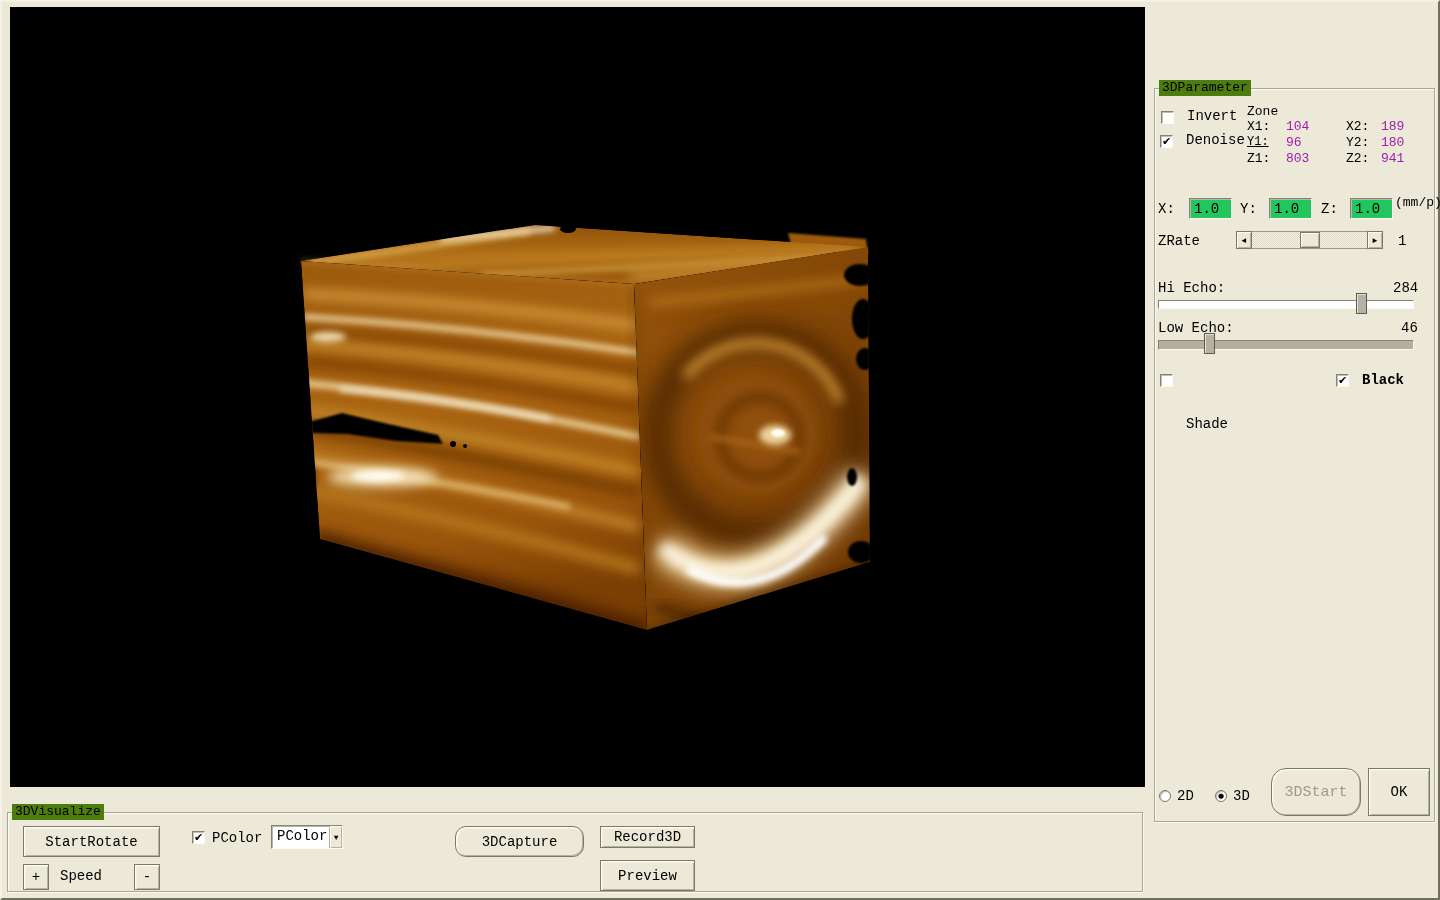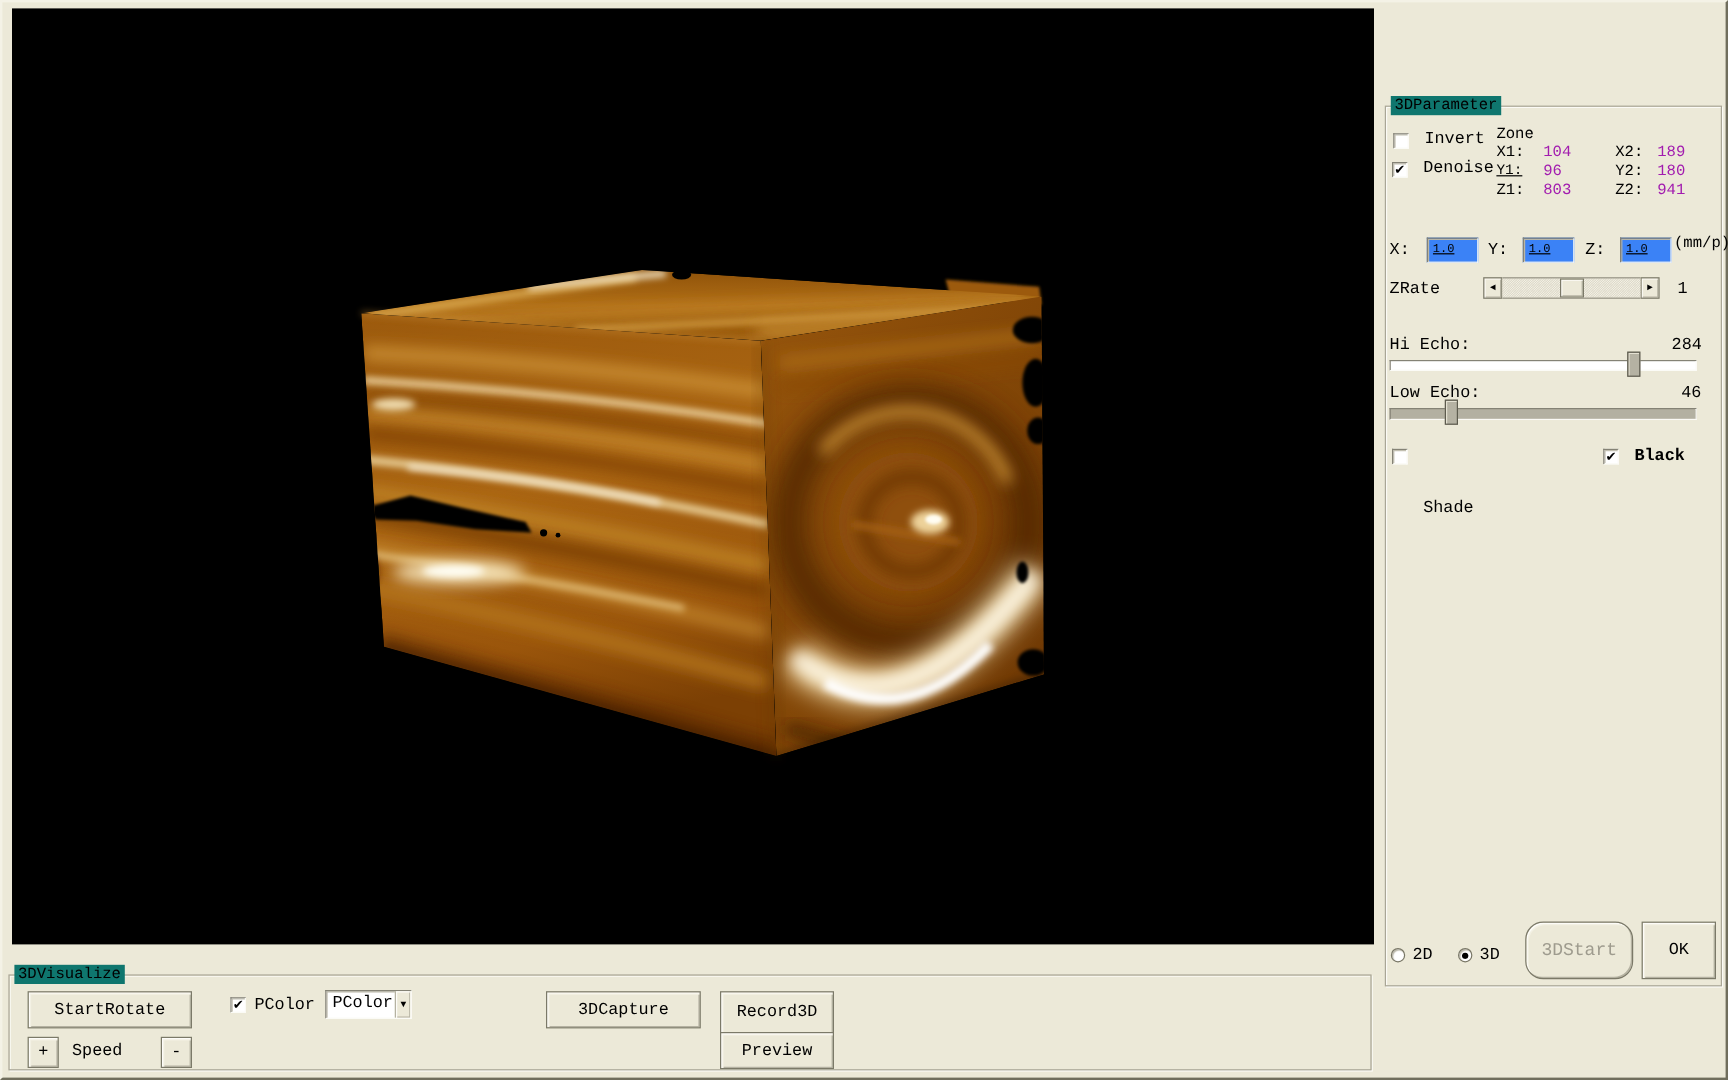--- a/index.html
+++ b/index.html
@@ -2,30 +2,30 @@
 <html><head>
 <meta charset="utf-8">
 <style>
   * { margin:0; padding:0; box-sizing:border-box; }
   html,body { width:1440px; height:900px; overflow:hidden; }
   body { font-family:"Liberation Mono","DejaVu Sans Mono",monospace; font-size:14px; color:#000; }
   .window { position:absolute; inset:0; width:1440px; height:900px; background:#ece9d8;
             border:2px solid; border-color:#f4f2e6 #706e5d #706e5d #f4f2e6; outline:1px solid #55533f; }
   .viewport { position:absolute; left:8px; top:5px; width:1135px; height:780px; background:#000; }
   .group { position:absolute; border:1px solid #a9a696; box-shadow:inset 1px 1px 0 #fbfaf5, 1px 1px 0 #fbfaf5; }
-  .group-title { position:absolute; top:-9px; left:4px; background:#0f766e; padding:0 3px; font-size:13px; line-height:16px; }
+  .group-title { position:absolute; top:-9px; left:4px; background:#4d7c0f; padding:0 3px; font-size:13px; line-height:16px; }
   .lbl { position:absolute; white-space:nowrap; }
   .blue { color:#a21caf; }
   .btn { position:absolute; display:flex; align-items:center; justify-content:center;
          background:#ece9d8; border:1px solid #7b7968;
          box-shadow:inset 1px 1px 0 #fdfcf8, inset 2px 2px 0 #f3f1e4, inset -1px -1px 0 #b5b2a2;
          cursor:pointer; white-space:nowrap; }
   .btn.disabled { color:#9e9b8e;border-radius:15px; }
-  .field { position:absolute; background:#3b82f6; border:1px solid; border-color:#848275 #fbfaf5 #fbfaf5 #848275;
-           box-shadow:inset 1px 1px 0 #b9b6a7; font-family:inherit; font-size:10px; padding:1px 4px;text-decoration:underline; }
+  .field { position:absolute; background:#22c55e; border:1px solid; border-color:#848275 #fbfaf5 #fbfaf5 #848275;
+           box-shadow:inset 1px 1px 0 #b9b6a7; font-family:inherit; font-size:14px; padding:1px 4px; }
   .cb { position:absolute; width:13px; height:13px; background:#fff; border:1px solid; border-color:#848275 #fbfaf5 #fbfaf5 #848275;
         box-shadow:inset 1px 1px 0 #c2bfb0; display:flex; align-items:center; justify-content:center; cursor:pointer; }
   .cb-mark { font-family:"DejaVu Sans",sans-serif; font-size:11px; line-height:11px; color:#000; }
   .radio { position:absolute; width:12px; height:12px; border-radius:50%; background:#fff; border:1px solid #787665;
            box-shadow:inset 1px 1px 1px #b9b6a7; display:flex; align-items:center; justify-content:center; cursor:pointer; }
   .radio-dot { font-size:7px; line-height:7px; color:#000; font-family:"DejaVu Sans",sans-serif; }
   .slider { position:absolute; height:24px; cursor:pointer; }
   .channel { position:absolute; left:0; right:0; top:8px; border:1px solid; border-color:#848275 #fbfaf5 #fbfaf5 #848275; }
   .channel.hi { height:9px; background:#fff; }
   .channel.lo { height:10px; background:#b3b0a1; }
@@ -257,22 +257,22 @@
     </span>
     <span class="lbl" style="left:204px; top:17px;">PColor</span>
 
     <div class="combo" style="left:263px; top:12px; width:72px; height:24px;">
       <span class="combo-value">PColor</span>
       <span class="combo-btn">
         <span>▼</span>
       </span>
     </div>
 
-    <div class="btn" style="left:447px; top:13px; width:129px; height:31px;">3DCapture</div>
-    <div class="btn" style="left:592px; top:13px; width:95px; height:36px;">Record3D</div>
+    <div class="btn" style="left:447px; top:13px; width:129px; height:31px;border-radius:11px;">3DCapture</div>
+    <div class="btn" style="left:592px; top:13px; width:95px; height:22px;">Record3D</div>
     <div class="btn" style="left:592px; top:47px; width:95px; height:31px;">Preview</div>
 
     <div class="btn" style="left:15px; top:51px; width:26px; height:26px;">+</div>
     <span class="lbl" style="left:52px; top:55px;">Speed</span>
     <div class="btn" style="left:126px; top:51px; width:26px; height:26px;">-</div>
   </div>
 
 </div>
 
 </body></html>

